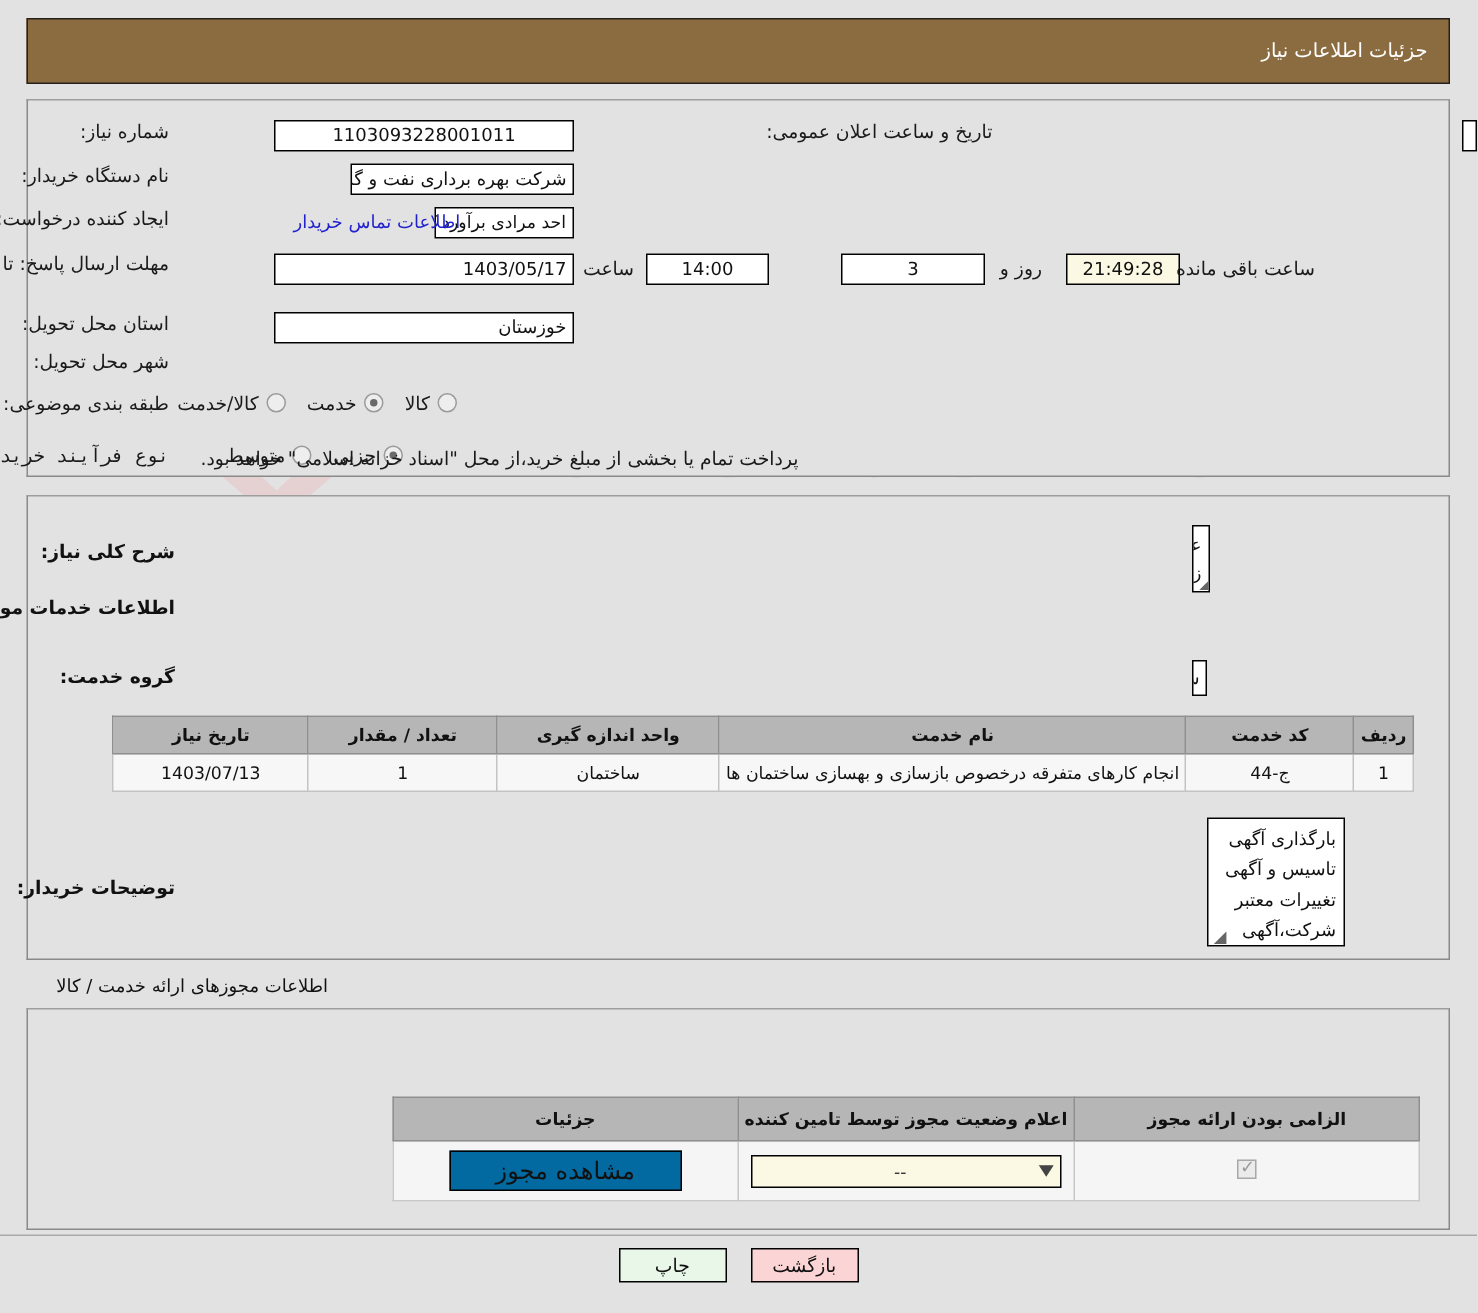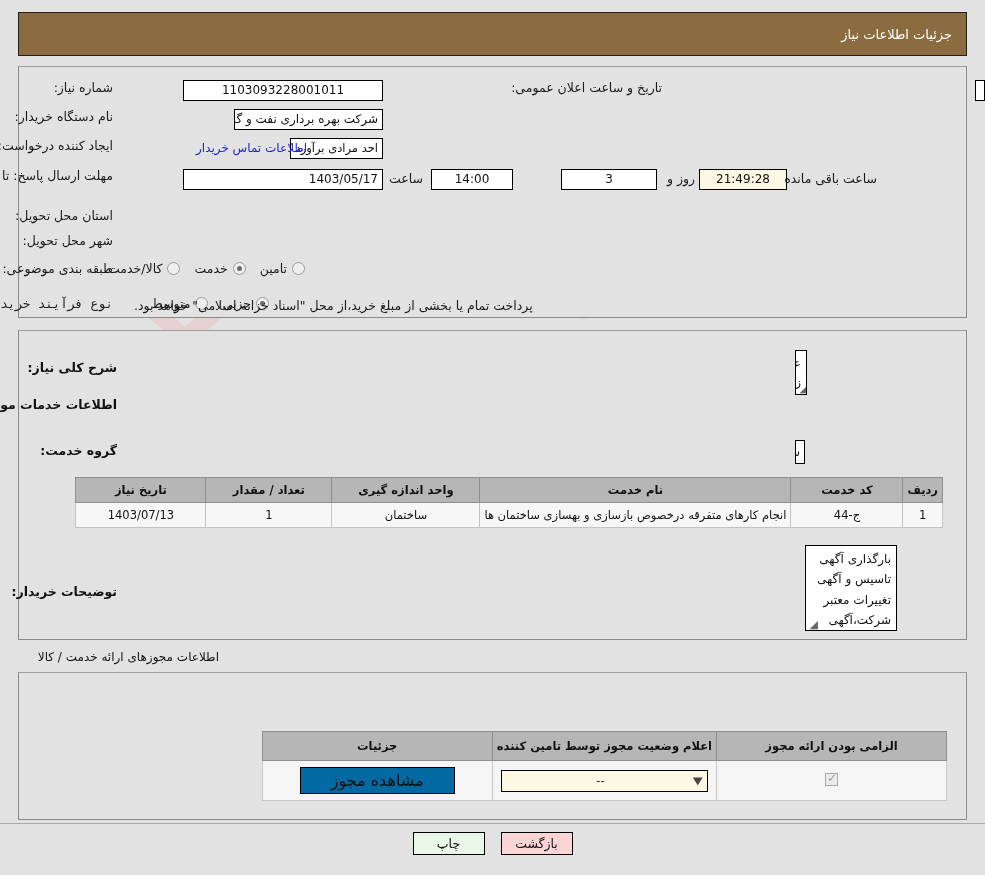--- a/index.html
+++ b/index.html
@@ -343,38 +343,39 @@
   <a class="link" style="position:absolute; top:141px; left:196px; z-index:5;">اطلاعات تماس خریدار</a>
 
   <div class="row" style="top:168px; right:872px; width:110px; z-index:4; display:block;">
     <span class="lbl" style="display:block; line-height:1.35;">مهلت ارسال پاسخ: تا تاریخ:</span>
   </div>
   <div class="fld num" style="position:absolute; top:169px; right:602px; width:200px; z-index:4;text-align:right;">1403/05/17</div>
   <span class="inline-lbl" style="position:absolute; top:171px; right:556px; z-index:4;">ساعت</span>
   <div class="fld num" style="position:absolute; top:169px; right:472px; width:82px; z-index:4;">14:00</div>
   <div class="fld num" style="position:absolute; top:169px; right:328px; width:96px; z-index:4;">3</div>
   <span class="inline-lbl" style="position:absolute; top:171px; right:284px; z-index:4;">روز و</span>
-  <div class="fld num cream" style="position:absolute; top:169px; right:198px; width:88px; z-index:4;">21:49:28</div>
+  <div class="fld num cream" style="position:absolute; top:169px; right:198px; width:76px; z-index:4;">21:49:28</div>
   <span class="inline-lbl" style="position:absolute; top:171px; right:102px; z-index:4;">ساعت باقی مانده</span>
 
   <div class="row" style="top:208px; right:872px; z-index:4;">
     <span class="lbl">استان محل تحویل:</span>
   </div>
+  <div class="fld" style="position:absolute; top:208px; right:602px; width:200px; z-index:4;">خوزستان</div>
 
   <div class="row" style="top:233px; right:872px; z-index:4;">
     <span class="lbl">شهر محل تحویل:</span>
   </div>
 
   <div class="row" style="top:261px; right:872px; z-index:4;">
     <span class="lbl">طبقه بندی موضوعی:</span>
   </div>
   <div class="radio-group" style="position:absolute; top:261px; right:680px; z-index:4;">
     <div class="radio-item">
       <span class="radio"></span>
-      <span class="radio-lbl">تامین</span>
+      <span class="radio-lbl">کالا</span>
     </div>
     <div class="radio-item">
       <span class="radio checked"></span>
       <span class="radio-lbl">خدمت</span>
     </div>
     <div class="radio-item">
       <span class="radio"></span>
       <span class="radio-lbl">کالا/خدمت</span>
     </div>
   </div>

